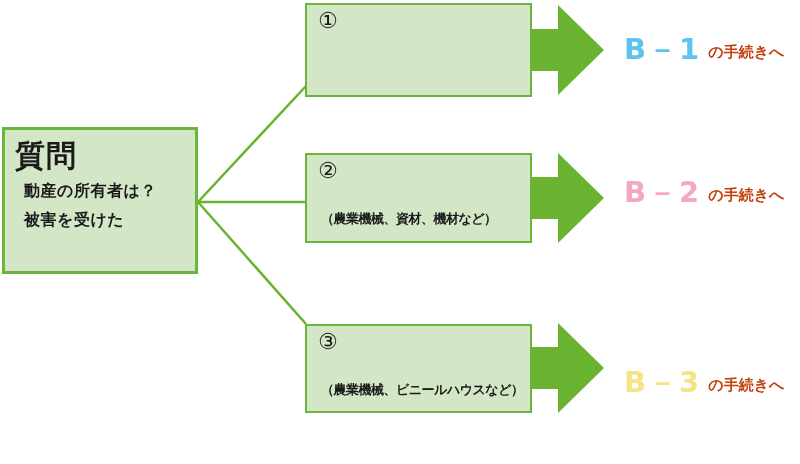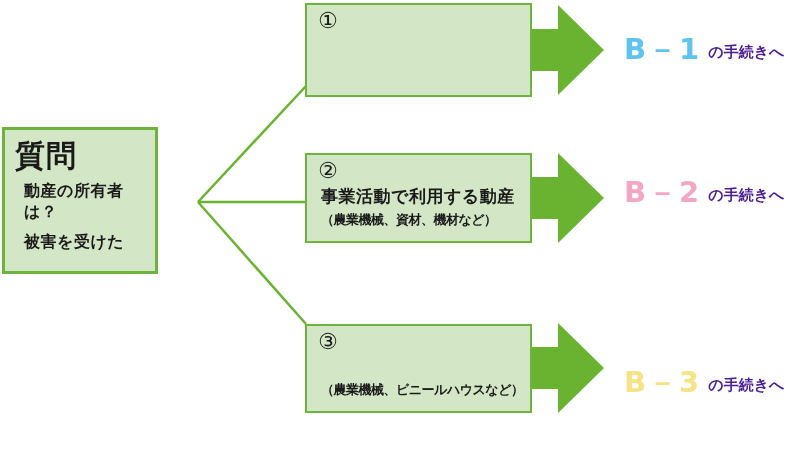--- a/index.html
+++ b/index.html
@@ -4,21 +4,21 @@
 <style>
   html,body{margin:0;padding:0;background:#fff;}
   .canvas{
     position:relative;width:800px;height:464px;background:#ffffff;overflow:hidden;
     font-family:"DejaVu Sans","Liberation Sans",sans-serif;color:#1a1a1a;
   }
   svg.overlay{position:absolute;left:0;top:0;width:800px;height:464px;}
 
   
   .qbox{
-    position:absolute;left:2px;top:127px;width:156px;height:147px;
+    position:absolute;left:2px;top:127px;width:196px;height:147px;
     box-sizing:border-box;background:#d3e7c6;border:3px solid #6cb43c;
   }
   .qtitle{margin:10px 0 6px 10px;font-size:30px;font-weight:800;line-height:1.05;letter-spacing:1px;}
   .qline{margin:8px 0 0 19px;font-size:16px;font-weight:600;line-height:1.35;letter-spacing:0.5px;}
 
   
   .obox{
     position:absolute;left:305px;width:227px;box-sizing:border-box;
     background:#d3e7c6;border:2px solid #6cb43c;
   }
@@ -30,21 +30,21 @@
   .big{font-size:17px;font-weight:700;letter-spacing:0.5px;}
   .small{font-size:12px;font-weight:600;}
   .note{font-size:13px;font-weight:600;letter-spacing:-0.5px;}
 
   
   .dest{position:absolute;left:624px;display:flex;align-items:center;white-space:nowrap;}
   .dest.d1{top:31px;}
   .dest.d2{top:174px;}
   .dest.d3{top:364px;}
   .dcode{font-size:29px;font-weight:800;letter-spacing:2px;line-height:1.3;}
-  .dsuffix{font-size:15px;font-weight:700;margin-left:7px;padding-top:6px;color:#4c1d95;}
+  .dsuffix{font-size:15px;font-weight:700;margin-left:7px;padding-top:6px;color:#c2410c;}
 </style>
 </head>
 <body>
 
 <div class="canvas">
 
   <svg class="overlay">
     <line x1="198" y1="202" x2="306" y2="86" stroke-width="2.5" stroke="#69b331"></line>
     <line x1="198" y1="202" x2="306" y2="202" stroke-width="2.5" stroke="#69b331"></line>
     <line x1="198" y1="202" x2="306" y2="324" stroke-width="2.5" stroke="#69b331"></line>
@@ -60,21 +60,21 @@
     <div class="qline">被害を受けた</div>
   </div>
 
   <div class="obox b1">
     <div class="onum">①</div>
   </div>
 
   <div class="obox b2">
     <div class="onum">②</div>
     <div class="otext">
-      <span class="big">事業活動で利用する動産</span><br>
+      <br>
       <span class="note">（農業機械、資材、機材など）</span>
     </div>
   </div>
 
   <div class="obox b3">
     <div class="onum">③</div>
     <div class="otext">
       <br>
       <span class="note">（農業機械、ビニールハウスなど）</span>
     </div>

